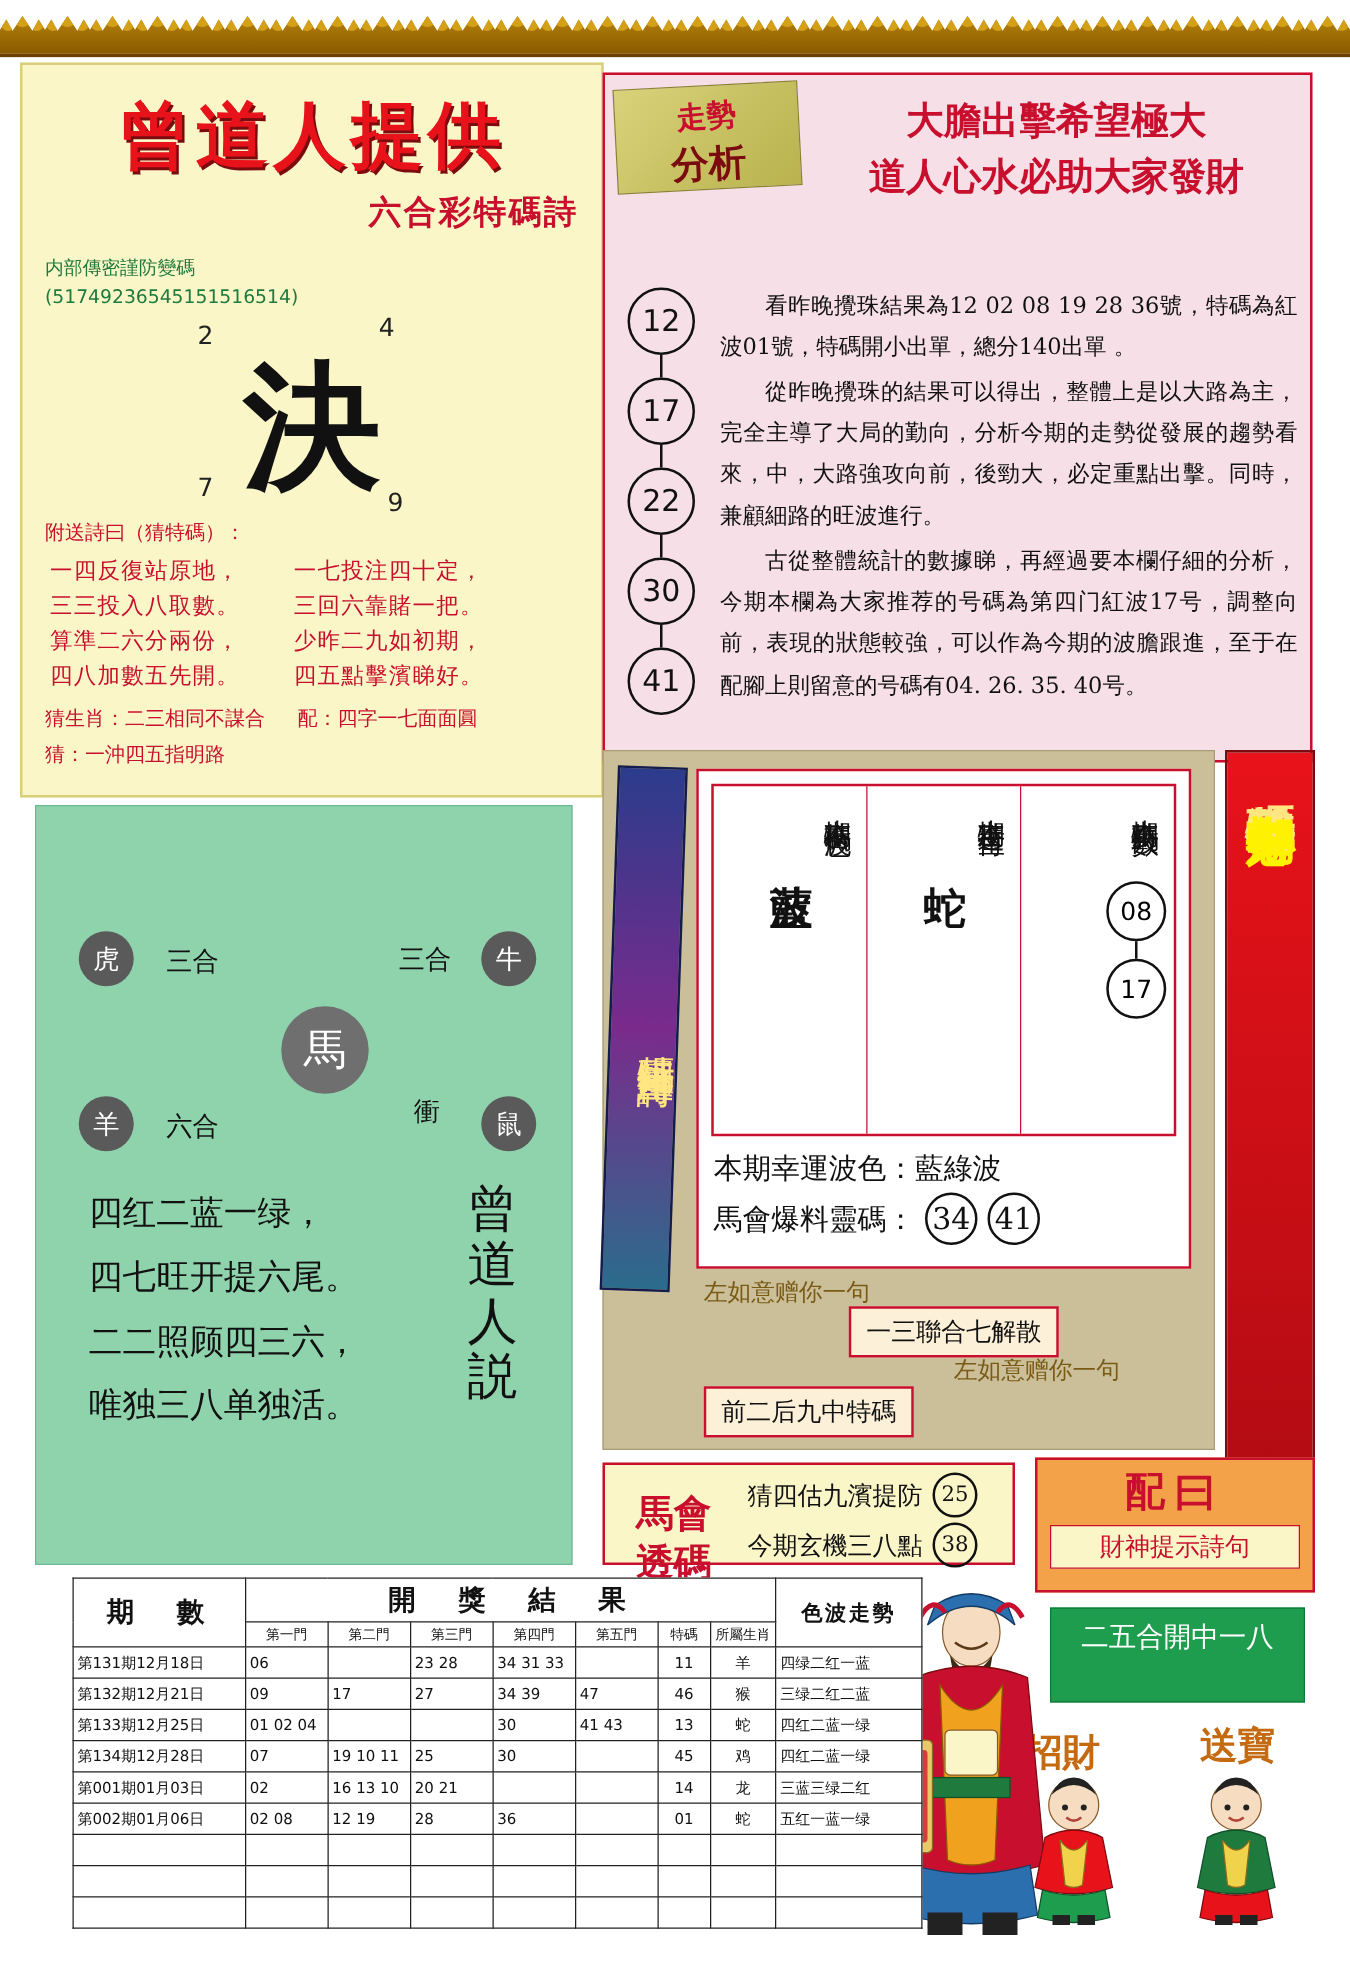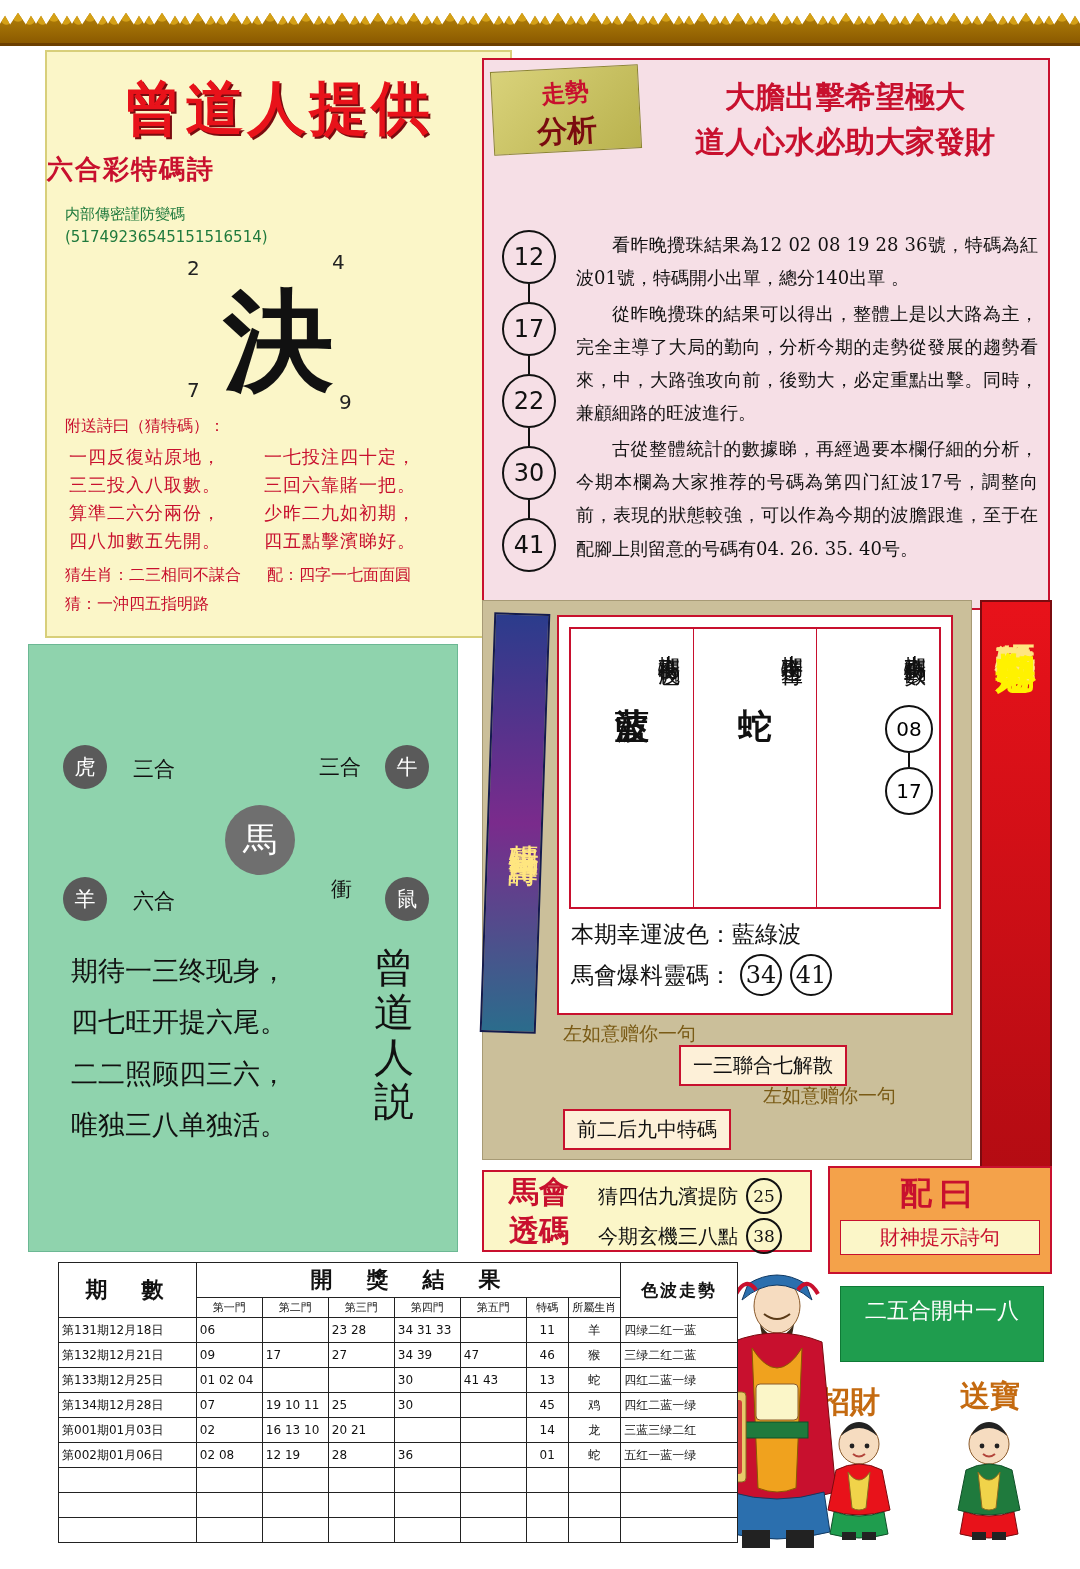--- a/index.html
+++ b/index.html
@@ -21,31 +21,31 @@
       radial-gradient(circle at 18% 30%, #d4a017 0 5px, transparent 6px),
       radial-gradient(circle at 50% 18%, #d4a017 0 6px, transparent 7px),
       radial-gradient(circle at 82% 30%, #d4a017 0 5px, transparent 6px),
       linear-gradient(#b8860b,#8b5a00);
     clip-path:polygon(0% 40%,14% 18%,28% 42%,50% 10%,72% 42%,86% 18%,100% 40%,100% 100%,0% 100%);
     border-bottom:3px solid #6b3f00;
   }
 
   
   .left-top{
-    position:absolute;left:45px;top:50px;width:467px;height:588px;
+    position:absolute;left:16px;top:50px;width:467px;height:588px;
     background:#fbf6c8;border:2px solid #d8cf7a;box-sizing:border-box;
   }
   .brand{
     font-family:"DejaVu Sans","Liberation Sans",sans-serif;
     font-weight:bold;color:#e8121a;font-size:58px;letter-spacing:4px;
     text-align:center;margin-top:18px;
     text-shadow:2px 2px 0 #7a0b0f;
   }
   .brand-sub{
-    margin-right:18px;margin-top:4px;
+    text-align:right;margin-right:18px;margin-top:4px;
     color:#c8102e;font-size:26px;font-weight:bold;letter-spacing:2px;
   }
   .secret{
     margin:16px 0 0 18px;color:#1f7a3d;font-size:15px;line-height:1.5;
   }
   .bigchar-wrap{position:relative;height:160px;margin-top:2px;}
   .bigchar{
     position:absolute;left:0;right:0;top:18px;text-align:center;
     font-size:110px;font-weight:bold;color:#111;
     font-family:"DejaVu Serif","Liberation Serif",serif;
@@ -200,21 +200,21 @@
     font-family:"DejaVu Serif","Liberation Serif",serif;}
   .rr-line.yellow{color:#fff200;}
 
   
   .mahui{
     position:absolute;left:482px;top:1170px;width:330px;height:82px;
     background:#fbf6c8;border:2px solid #c8102e;box-sizing:border-box;display:flex;
   }
   .mh-left{
     width:110px;color:#c8102e;font-size:30px;font-weight:bold;line-height:1.3;
-    text-align:center;padding-top:0;
+    text-align:center;padding-top:20px;
     font-family:"DejaVu Serif","Liberation Serif",serif;
   }
   .mh-right{flex:1;padding:6px 4px 0 4px;}
   .mh-row{display:flex;align-items:center;font-size:20px;color:#111;
     font-family:"DejaVu Serif","Liberation Serif",serif;margin-bottom:4px;}
   .mh-ball{
     width:32px;height:32px;border-radius:50%;border:2px solid #111;
     display:inline-flex;align-items:center;justify-content:center;font-size:17px;margin-left:8px;
   }
 
@@ -348,21 +348,21 @@
     <div class="zcircle" style="left:356px;top:100px;">牛</div>
 
     <div class="zbig" style="left:196px;top:160px;">馬</div>
 
     <div class="zcircle" style="left:34px;top:232px;">羊</div>
     <div class="ztext" style="left:104px;top:242px;">六合</div>
     <div class="ztext" style="left:302px;top:230px;">衝</div>
     <div class="zcircle" style="left:356px;top:232px;">鼠</div>
 
     <div class="green-poem">
-      <div>期待一三终现身，</div>
+      <div>四红二蓝一绿，</div>
       <div>四七旺开提六尾。</div>
       <div>二二照顾四三六，</div>
       <div>唯独三八单独活。</div>
     </div>
 
     <div class="sign-vert">
       <div>曾</div>
       <div>道</div>
       <div>人</div>
       <div>説</div>

